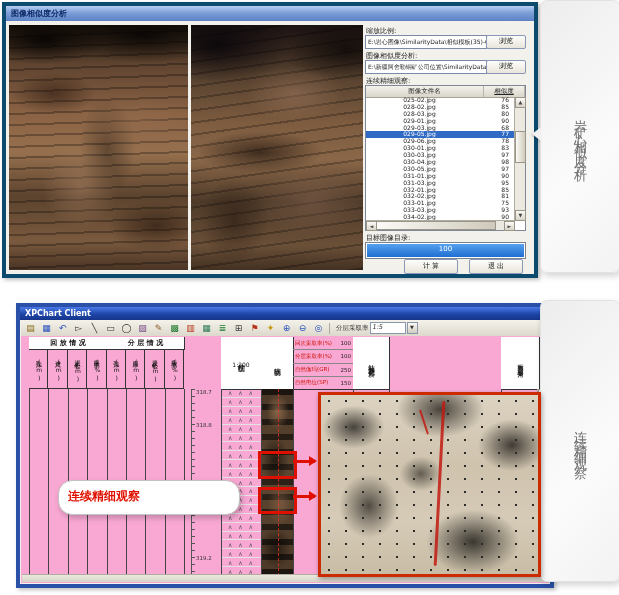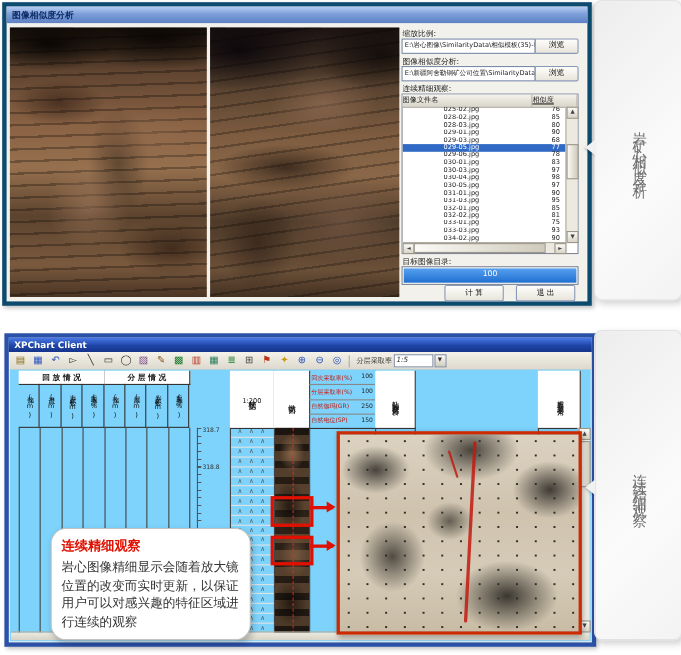--- a/index.html
+++ b/index.html
@@ -58,21 +58,21 @@
   
   .flabel{position:absolute;font-size:7px;color:#1a1a1a;white-space:nowrap;}
   .field{position:absolute;height:12px;background:#fff;border:1px solid #7a8aa8;
          font-size:6px;line-height:11px;color:#222;padding:0 2px;white-space:nowrap;overflow:hidden;}
   .btn{position:absolute;background:linear-gradient(to bottom,#fdfdfb,#e8e5da);
        border:1px solid #8a98b8;border-radius:2px;font-size:7px;color:#111;
        text-align:center;cursor:default;}
   .ftable{position:absolute;background:#fff;border:1px solid #808898;}
   .ftable-head{display:flex;height:11px;background:linear-gradient(to bottom,#f4f2ec,#d9d5c9);
        border-bottom:1px solid #a8a49a;font-size:6.5px;color:#222;line-height:11px;}
-  .ftable-head>div{border-right:1px solid #b8b4aa;}
+  .ftable-head>div{border-right:1px solid #b8b4aa;text-align:center;}
   .frow{display:flex;height:6.9px;line-height:6.9px;font-size:6px;color:#222;}
   .frow>span:first-child{flex:1;text-align:center;overflow:hidden;}
   .frow>span:last-child{width:36px;text-align:right;padding-right:6px;}
   .frow.selected{background:#316ac5;color:#fff;}
   .scroll-v{position:absolute;width:10px;background:#ece9e1;border-left:1px solid #b0aca0;}
   .scroll-h{position:absolute;height:9px;background:#ece9e1;border-top:1px solid #b0aca0;}
   .sbtn{position:absolute;background:linear-gradient(to bottom,#fbfaf6,#d8d4c8);
         border:1px solid #9a968a;font-size:5px;color:#444;text-align:center;line-height:8px;}
   .sthumb{position:absolute;background:linear-gradient(to right,#fbfaf6,#cfcabb);
         border:1px solid #9a968a;}
@@ -84,21 +84,21 @@
        background:linear-gradient(to bottom,#f4f2ea,#dcd8cc);border-bottom:1px solid #b8b4a8;
        display:flex;align-items:center;padding:0 2px;gap:1px;}
   .tool{width:13px;height:13px;border:1px solid transparent;border-radius:1px;
        font-size:9px;line-height:12px;text-align:center;}
   .tsep{width:1px;height:11px;background:#b0aca0;margin:0 2px;}
   .zoom-combo{display:flex;align-items:center;gap:1px;font-size:6.5px;color:#333;margin-left:3px;}
   .combo-box{width:30px;height:10px;border:1px solid #8a96ac;background:#fff;
        font-size:6.5px;line-height:9px;padding:0 2px;font-style:italic;}
   .combo-arrow{width:9px;height:10px;background:linear-gradient(to bottom,#fbfaf6,#d0ccc0);
        border:1px solid #8a96ac;font-size:5px;line-height:9px;text-align:center;color:#333;}
-  .chart{position:absolute;left:1px;right:1px;top:29px;bottom:1px;background:#7dd3fc;}
+  .chart{position:absolute;left:1px;right:1px;top:29px;bottom:1px;background:#f9a8d4;}
   .hcell{position:absolute;border-right:1px solid #333;border-bottom:1px solid #333;
        display:flex;align-items:center;justify-content:center;font-size:7px;color:#111;
        text-align:center;background:#fff;}
   .vtext{writing-mode:vertical-rl;text-orientation:upright;letter-spacing:1px;}
   .subcols{position:absolute;display:flex;}
   .subcols>div{flex:1;border-right:1px solid #333;border-bottom:1px solid #333;
        display:flex;align-items:center;justify-content:center;font-size:6.5px;color:#111;}
   .curves{position:absolute;display:flex;flex-direction:column;border-right:1px solid #333;border-bottom:1px solid #333;}
   .curve-row{flex:1;display:flex;align-items:center;border-bottom:1px solid #888;
        font-size:5.5px;padding:0 2px;}
@@ -271,21 +271,21 @@
 
   <div class="flabel" style="left:360px;top:227px;">目标图像目录:</div>
   <div class="progress-wrap" style="left:359px;top:236px;width:157px;height:13px;">
     <div class="progress-fill" style="width:100%;">100</div>
   </div>
 
   <div class="btn" style="left:398px;top:253px;width:52px;height:13px;line-height:12px;">计 算</div>
   <div class="btn" style="left:463px;top:253px;width:52px;height:13px;line-height:12px;">退 出</div>
 </div>
 
-<div class="window" style="left:4px;top:303px;width:530px;height:277px;border-color:#2a50a8;">
+<div class="window" style="left:16px;top:303px;width:530px;height:277px;border-color:#2a50a8;">
   <div class="titlebar dark">
     <span>XPChart Client</span>
   </div>
 
   <div class="toolbar">
     <span style="display:flex;gap:1px;">
 
     <span class="tool" style="color: rgb(138, 109, 26);"><i style="font-style:normal;">▤</i></span>
         <span class="tool" style="color: rgb(42, 82, 190);"><i style="font-style:normal;">▦</i></span>
         <span class="tool" style="color: rgb(42, 82, 190);"><i style="font-style:normal;">↶</i></span>
@@ -472,21 +472,20 @@
 
     <div class="core-strip abs" style="left:241px;top:53px;width:31px;height:187px;"></div>
 
     <div class="redrect" style="left:237px;top:115px;width:33px;height:22px;"></div>
     <div class="arrow" style="left:272px;top:124px;width:22px;"></div>
     <div class="redrect" style="left:237px;top:151px;width:33px;height:21px;"></div>
     <div class="arrow" style="left:272px;top:159px;width:22px;"></div>
 
     <div class="callout" style="left:37px;top:144px;width:162px;">
       <h4>连续精细观察</h4>
-      <p>岩心图像精细显示会随着放大镜位置的改变而实时更新，以保证用户可以对感兴趣的特征区域进行连续的观察</p>
     </div>
 
     <div class="overlay-img granite" style="left:297px;top:56px;width:217px;height:179px;">
       <div class="redline" style="left:54%;top:6px;height:165px;transform:rotate(3deg);"></div>
       <div class="redline" style="left:47%;top:14px;height:26px;width:2px;transform:rotate(-18deg);"></div>
     </div>
 
     <div class="scroll-v" style="top:53px;bottom:8px;right:1px;width:10px;">
       <div class="sbtn" style="left:0;top:0;width:9px;height:9px;">▲</div>
       <div class="sthumb" style="left:0;top:12px;width:9px;height:40px;"></div>

